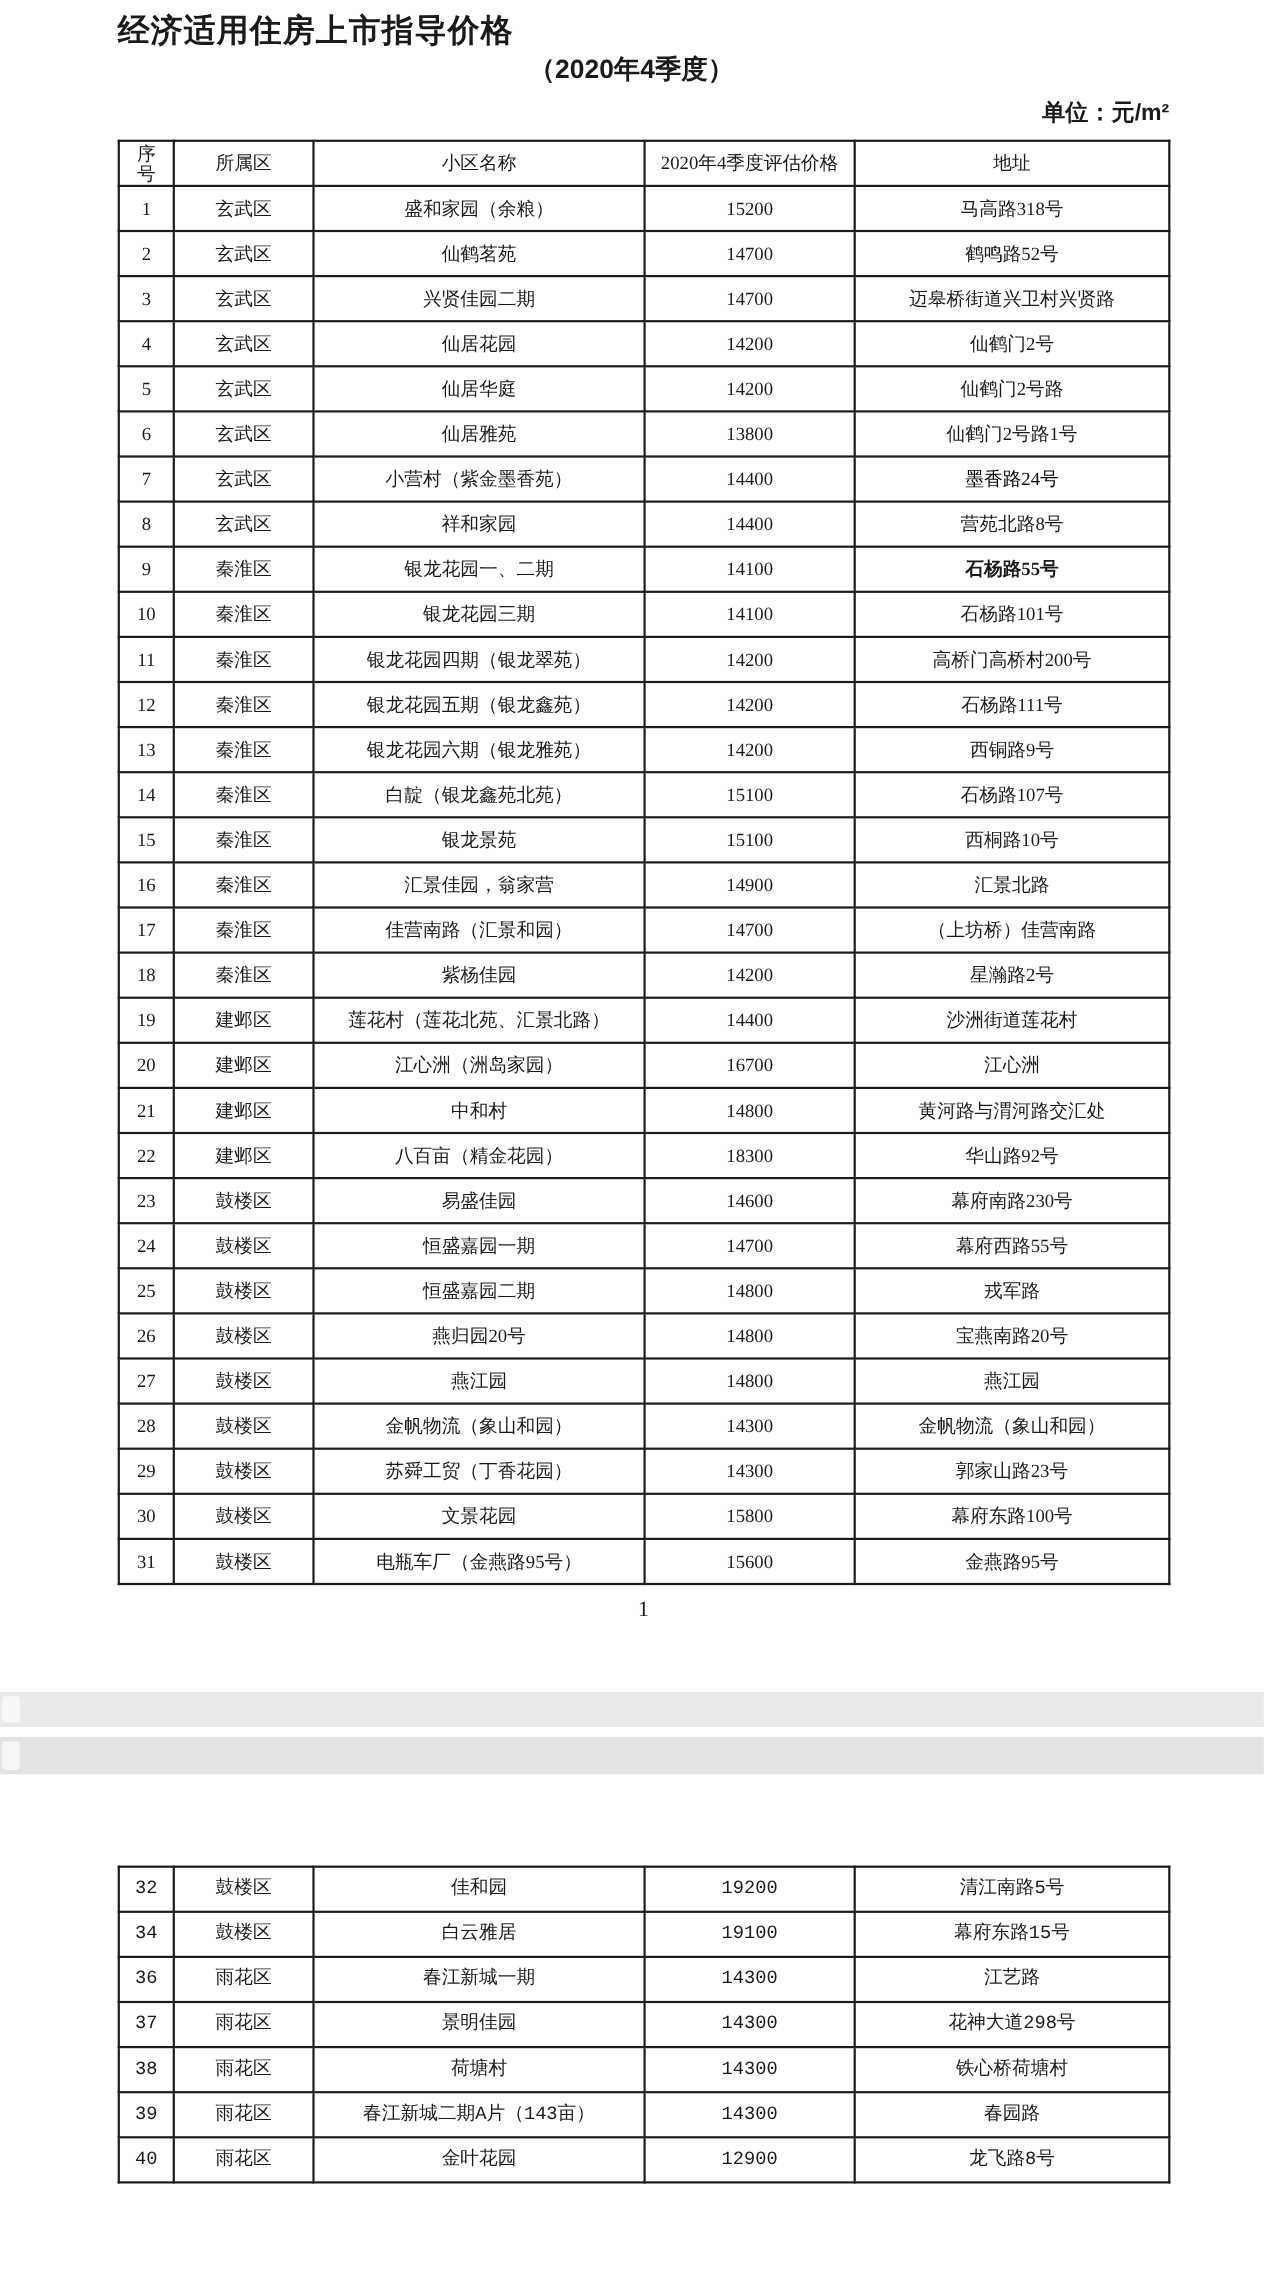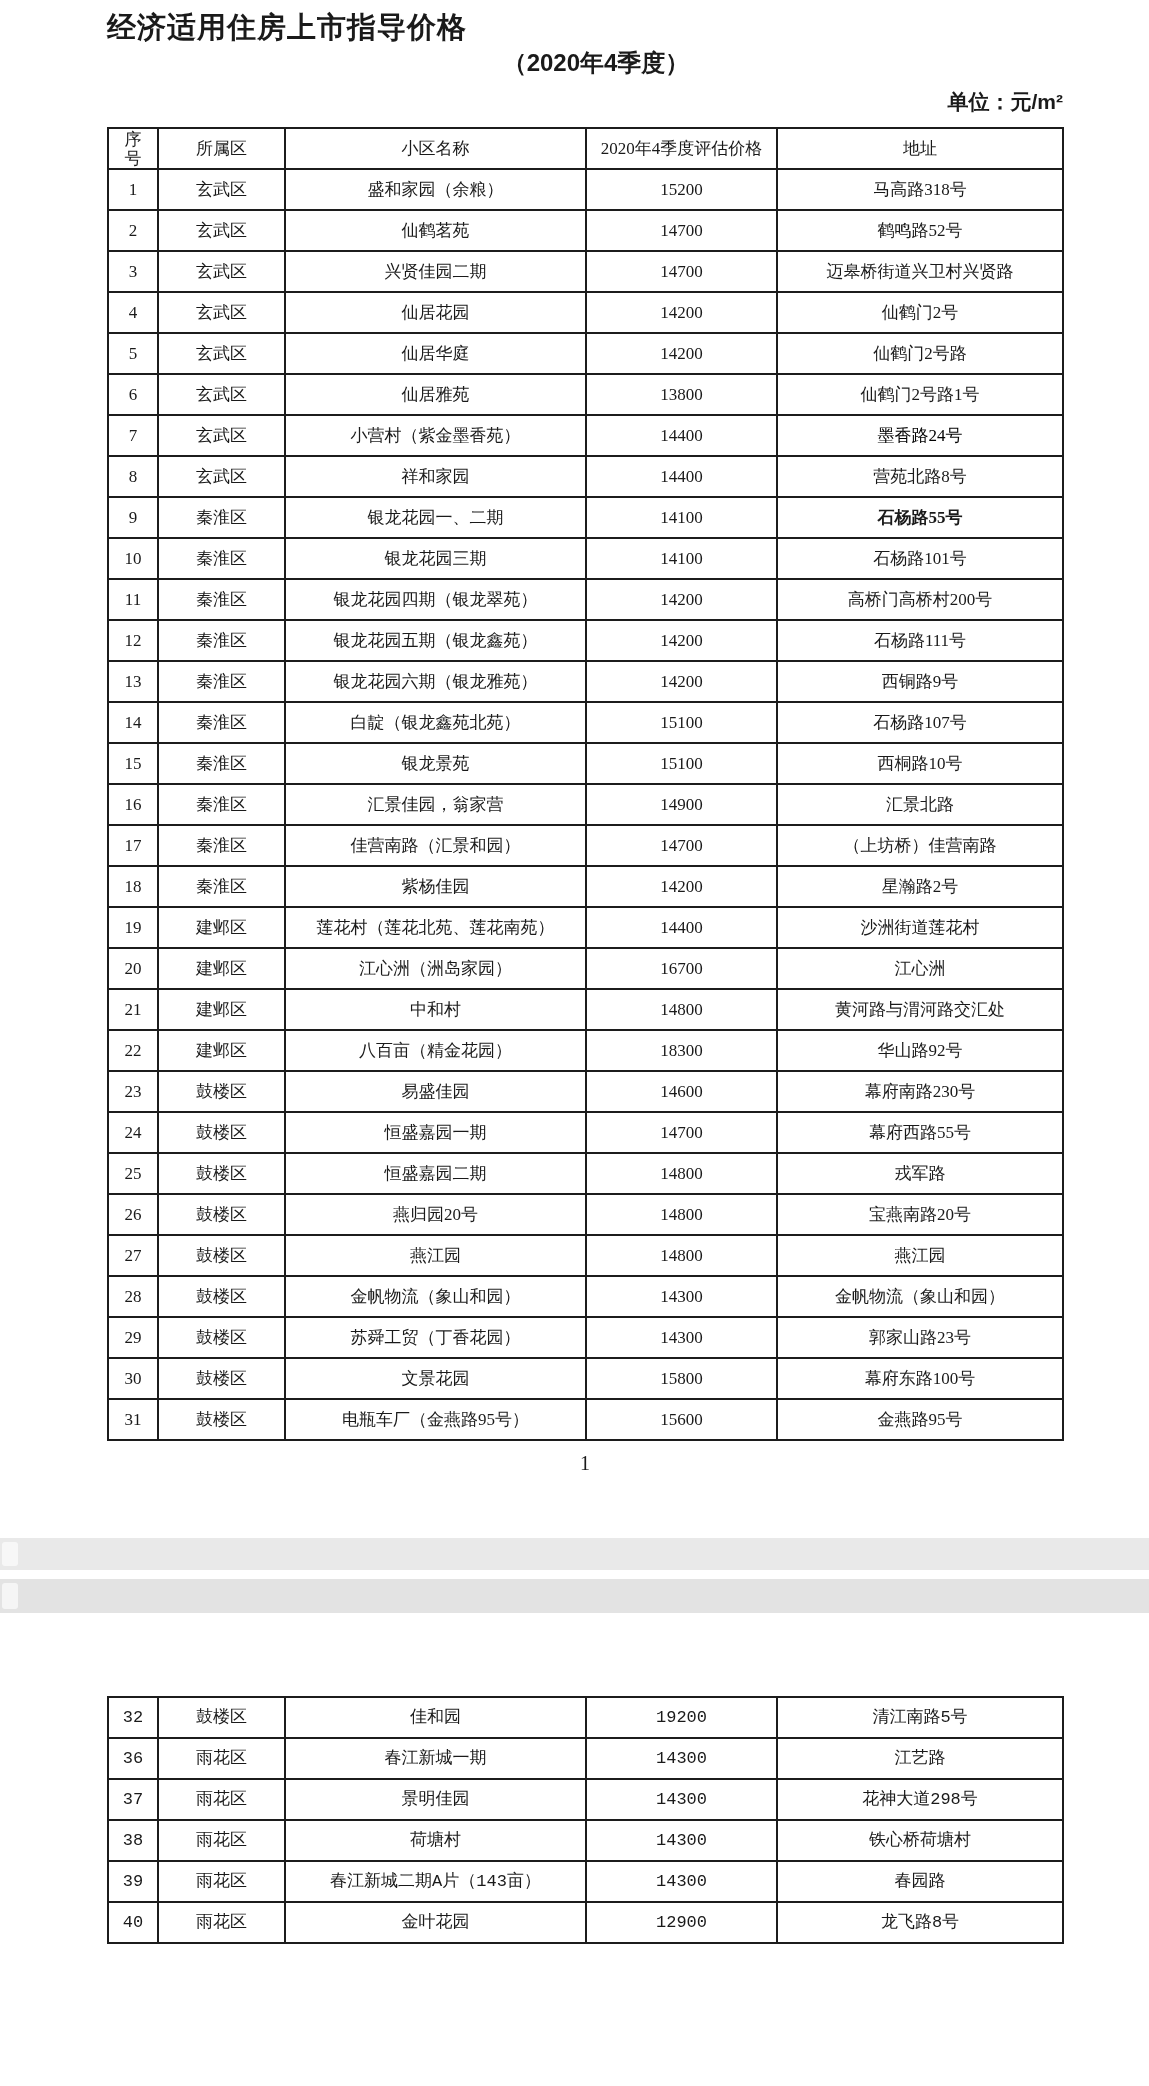--- a/index.html
+++ b/index.html
@@ -7,21 +7,21 @@
     width:1149px;height:2086px;position:relative;background:#ffffff;
     font-family:"Liberation Serif","DejaVu Serif",serif;color:#1a1a1a;
     overflow:hidden;
   }
   .title1{
     position:absolute;left:107px;top:8px;width:956px;text-align:left;
     font-family:"Liberation Sans","DejaVu Sans",sans-serif;
     font-size:29px;font-weight:bold;letter-spacing:1px;
   }
   .title2{
-    position:absolute;left:118px;top:47px;width:956px;text-align:center;
+    position:absolute;left:96px;top:47px;width:956px;text-align:center;
     font-family:"Liberation Sans","DejaVu Sans",sans-serif;
     font-size:24px;font-weight:bold;
   }
   .unit{
     position:absolute;left:107px;top:88px;width:956px;text-align:right;
     font-family:"Liberation Sans","DejaVu Sans",sans-serif;
     font-size:21px;font-weight:bold;
   }
   table.gtable{
     position:absolute;left:107px;border-collapse:collapse;table-layout:fixed;
@@ -200,21 +200,21 @@
       <tr>
         <td>18</td>
         <td>秦淮区</td>
         <td>紫杨佳园</td>
         <td>14200</td>
         <td>星瀚路2号</td>
       </tr>
       <tr>
         <td>19</td>
         <td>建邺区</td>
-        <td>莲花村（莲花北苑、莲花南苑）</td>
+        <td>莲花村（莲花北苑、汇景北路）</td>
         <td>14400</td>
         <td>沙洲街道莲花村</td>
       </tr>
       <tr>
         <td>20</td>
         <td>建邺区</td>
         <td>江心洲（洲岛家园）</td>
         <td>16700</td>
         <td>江心洲</td>
       </tr>
@@ -317,20 +317,27 @@
   </colgroup>
   <tbody id="tbody2">
       <tr>
         <td>32</td>
         <td>鼓楼区</td>
         <td>佳和园</td>
         <td>19200</td>
         <td>清江南路5号</td>
       </tr>
       <tr>
+        <td>34</td>
+        <td>鼓楼区</td>
+        <td>白云雅居</td>
+        <td>19100</td>
+        <td>幕府东路15号</td>
+      </tr>
+      <tr>
         <td>36</td>
         <td>雨花区</td>
         <td>春江新城一期</td>
         <td>14300</td>
         <td>江艺路</td>
       </tr>
       <tr>
         <td>37</td>
         <td>雨花区</td>
         <td>景明佳园</td>

